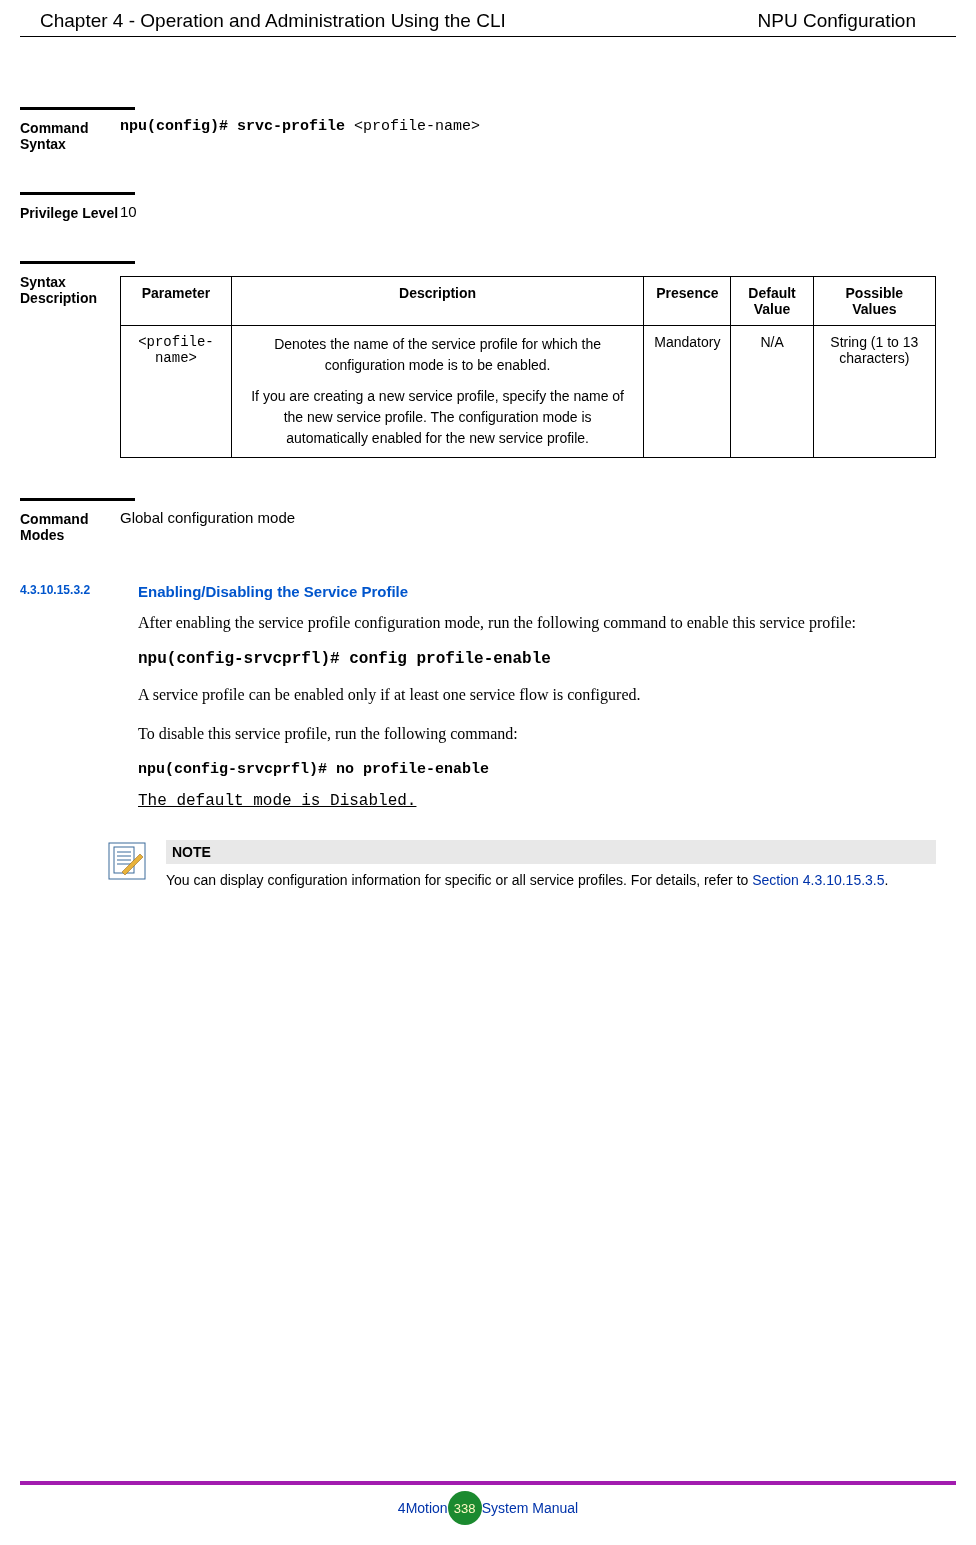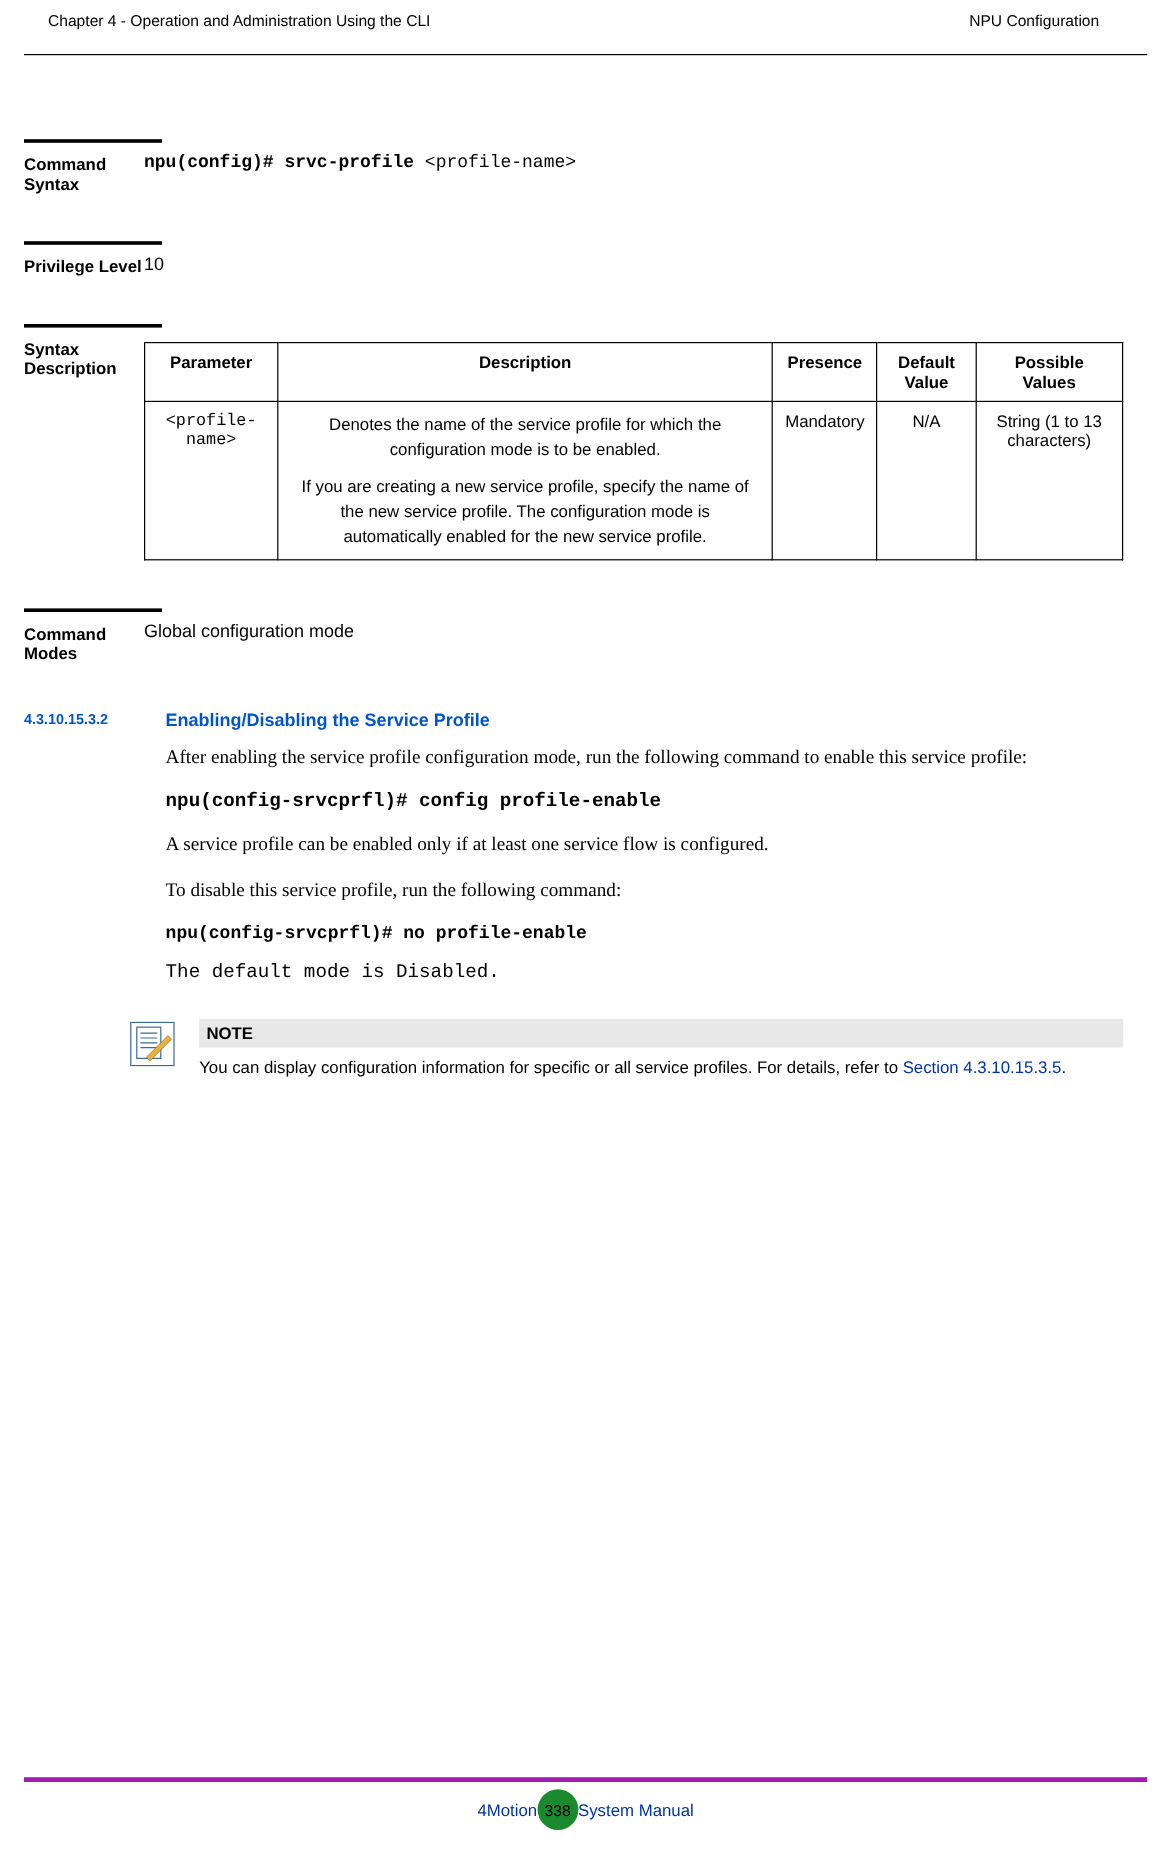--- a/index.html
+++ b/index.html
@@ -10,22 +10,22 @@
     font-size: 14px;
     color: #000;
     width: 976px;
     height: 1545px;
     position: relative;
     background: #fff;
   }
   .header {
     display: flex;
     justify-content: space-between;
-    padding: 10px 40px 20px 20px;
-    font-size: 13px;
+    padding: 10px 40px 4px 20px;
+    font-size: 19px;
     border-bottom: 1px solid #000;
     margin: 0 20px;
   }
   .content {
     padding: 30px 40px 0 20px;
   }
   .section-row {
     display: flex;
     margin-bottom: 10px;
   }
@@ -98,20 +98,21 @@
     font-size: 16px;
     margin-top: 10px;
     margin-bottom: 14px;
   }
   .cmd-line-plain {
     margin-left: 118px;
     font-family: "Courier New", Courier, monospace;
     font-size: 16px;
     margin-top: 10px;
     margin-bottom: 14px;
+    text-decoration: underline;
   }
   .note-block {
     display:flex;
     margin-left: 60px;
     margin-top: 30px;
     align-items:flex-start;
     padding-left:28px;
   }
   .note-icon {
     width: 40px;
@@ -145,21 +146,21 @@
     padding-top: 6px;
     display: flex;
     justify-content: center;
     align-items: center;
     font-size: 14px;
   }
   .footer-left { color: #0033aa; }
   .footer-right { color: #0033aa; }
   .page-badge {
     background: #1b8a2f;
-    color: #000000;
+    color: #fef9c3;
     border-radius: 50%;
     width: 34px;
     height: 34px;
     display:flex;
     align-items:center;
     justify-content:center;
     font-size:13px;
   }
   .desc-para { margin: 0 0 10px 0; line-height:1.5;}
 </style>

